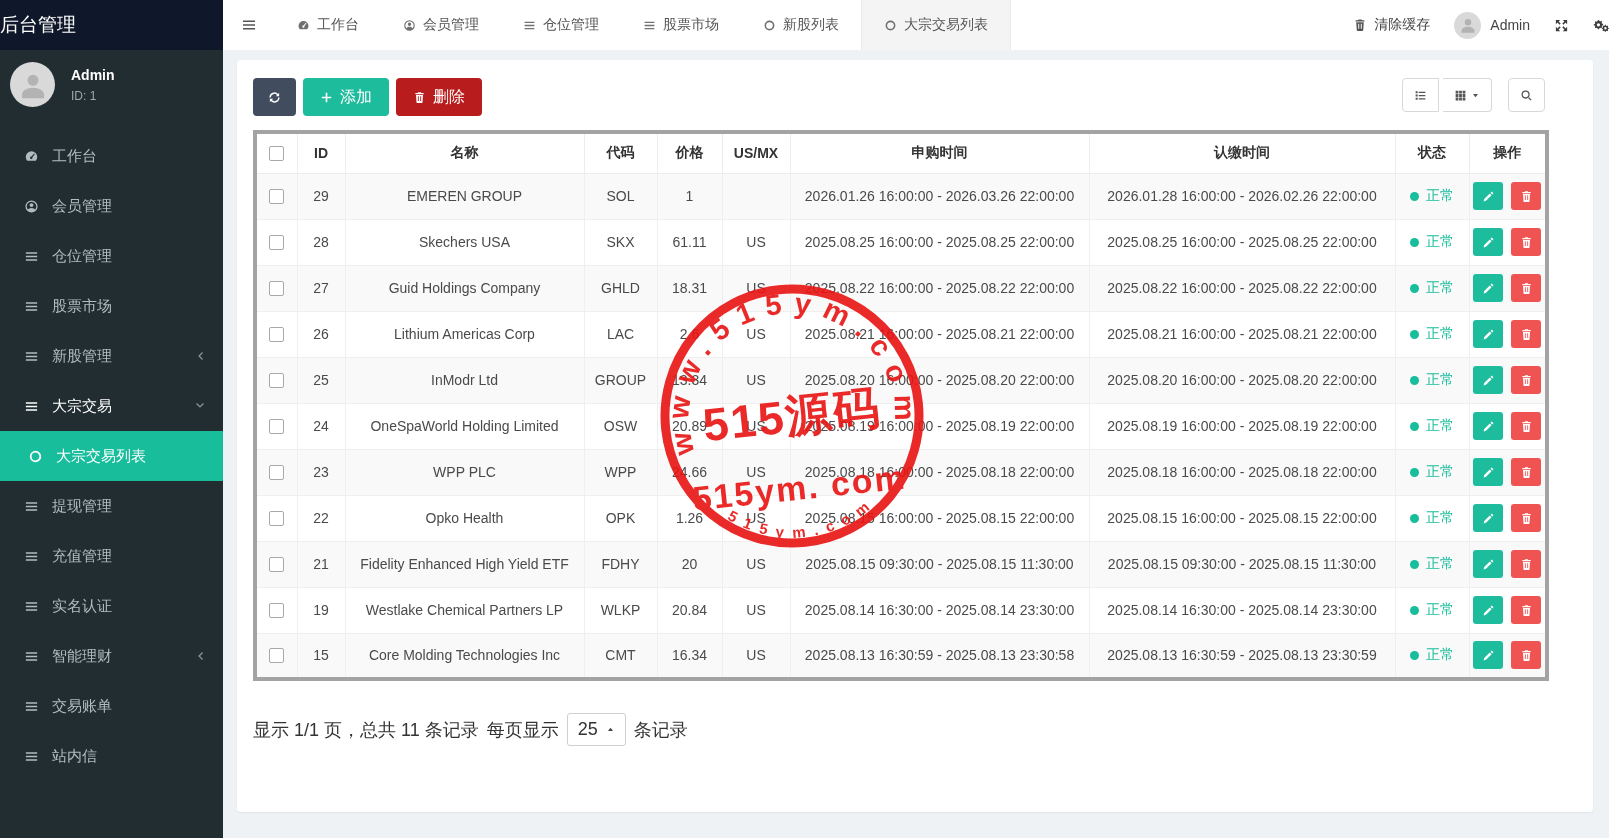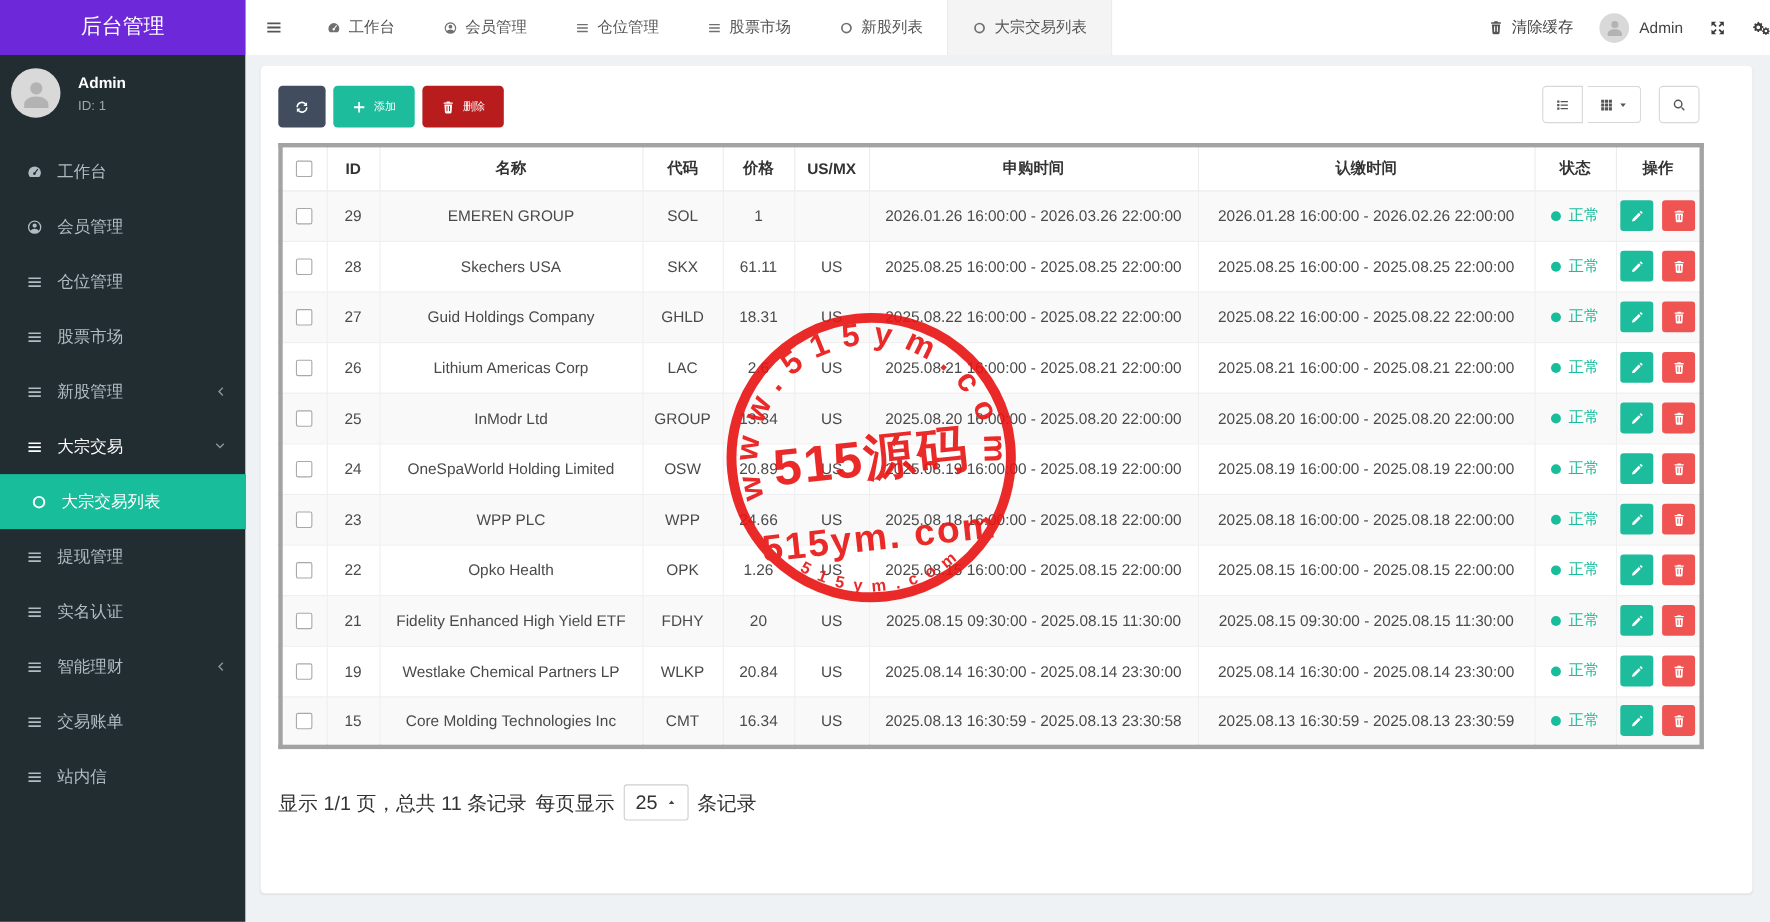--- a/index.html
+++ b/index.html
@@ -1,20 +1,20 @@
 <!DOCTYPE html>
 <html><head>
 <meta charset="utf-8">
 <style>
   * { margin:0; padding:0; box-sizing:border-box; }
   html,body { width:1609px; height:838px; overflow:hidden; font-family:"Liberation Sans","DejaVu Sans",sans-serif; background:#eff2f5; }
 
   
   .sidebar { position:absolute; left:0; top:0; width:223px; height:838px; background:#222d32; z-index:5; }
-  .brand { height:50px; line-height:50px; text-align:center; color:#ffffff; font-size:19px; background:#6d28d9; }
+  .brand { height:50px; line-height:50px; color:#ffffff; font-size:19px; background:#0f172a; }
   .user-panel { display:flex; align-items:center; gap:16px; padding:12px 10px 14px 10px; }
   .avatar { width:45px; height:45px; border-radius:50%; background:#d9d9d9; color:#b3b3b3; display:flex; align-items:center; justify-content:center; font-size:34px; overflow:hidden; }
   .avatar .ic svg { width:1em; height:1em; fill:currentColor; display:block; }
   .user-meta .uname { color:#fff; font-weight:bold; font-size:14px; margin-bottom:6px; }
   .user-meta .uid { color:#9ea7ad; font-size:12px; }
   .menu { list-style:none; margin-top:10px; }
   .menu-item { height:50px; display:flex; align-items:center; gap:12px; padding:0 14px 0 22px; color:#b0bcc2; font-size:15px; cursor:pointer; position:relative; }
   .menu-item .ic { font-size:15px; width:18px; display:flex; justify-content:center; }
   .menu-item .arrow { margin-left:auto; font-size:12px; color:#8a959b; }
   .menu-item.active { color:#ffffff;gap:12px; }
@@ -37,21 +37,21 @@
   .avatar.small { width:27px; height:27px; font-size:20px; }
   .tb-icon { font-size:15px; color:#3c3c3c; cursor:pointer; display:flex; }
   .tb-icon.gears { font-size:16px; }
 
   
   .content { position:absolute; left:223px; top:50px; width:1386px; height:788px; background:#eff2f5; }
   .card { position:absolute; left:14px; top:10px; width:1356px; height:752px; background:#ffffff; border-radius:4px; box-shadow:0 1px 2px rgba(0,0,0,.06); padding:18px 16px; }
   .card-inner { width:1292px; position:relative; }
 
   .toolbar { display:flex; align-items:flex-start; margin-bottom:14px; }
-  .btn { display:inline-flex; align-items:center; justify-content:center; gap:7px; height:38px; border:none; border-radius:4px; color:#fff; font-size:10px; cursor:pointer; font-family:inherit; }
+  .btn { display:inline-flex; align-items:center; justify-content:center; gap:7px; height:38px; border:none; border-radius:4px; color:#fff; font-size:16px; cursor:pointer; font-family:inherit; }
   .btn .ic { font-size:13px; }
   .btn-refresh { width:43px; background:#414d5f; }
   .btn-add { padding:0 17px; background:#1dbc9c; margin-left:7px; }
   .btn-del { padding:0 17px; background:#b91c1c; margin-left:7px; }
   .toolbar-right { margin-left:auto; display:flex; align-items:center; }
   .tbtn { height:34px; background:#fff; border:1px solid #d8d8d8; color:#555; display:inline-flex; align-items:center; justify-content:center; gap:4px; padding:0 11px; cursor:pointer; font-size:13px; }
   .tbtn .ic { font-size:13px; }
   .tbtn .caret { font-size:9px; }
   .group .tbtn:first-child { border-radius:4px 0 0 4px; }
   .group .tbtn:last-child { border-radius:0 4px 4px 0; border-left:none; }
@@ -184,20 +184,29 @@
       <li class="menu-item">
         <span class="ic">
           <svg viewBox="0 0 16 16">
             <path d="M2 3.4h12V5H2zM2 7.2h12v1.6H2zM2 11h12v1.6H2z"></path>
           </svg>
         </span>
         <span>提现管理</span>
 
       </li>
 
+      <li class="menu-item">
+        <span class="ic">
+          <svg viewBox="0 0 16 16">
+            <path d="M2 3.4h12V5H2zM2 7.2h12v1.6H2zM2 11h12v1.6H2z"></path>
+          </svg>
+        </span>
+        <span>充值管理</span>
+
+      </li>
 
       <li class="menu-item">
         <span class="ic">
           <svg viewBox="0 0 16 16">
             <path d="M2 3.4h12V5H2zM2 7.2h12v1.6H2zM2 11h12v1.6H2z"></path>
           </svg>
         </span>
         <span>实名认证</span>
 
       </li>

